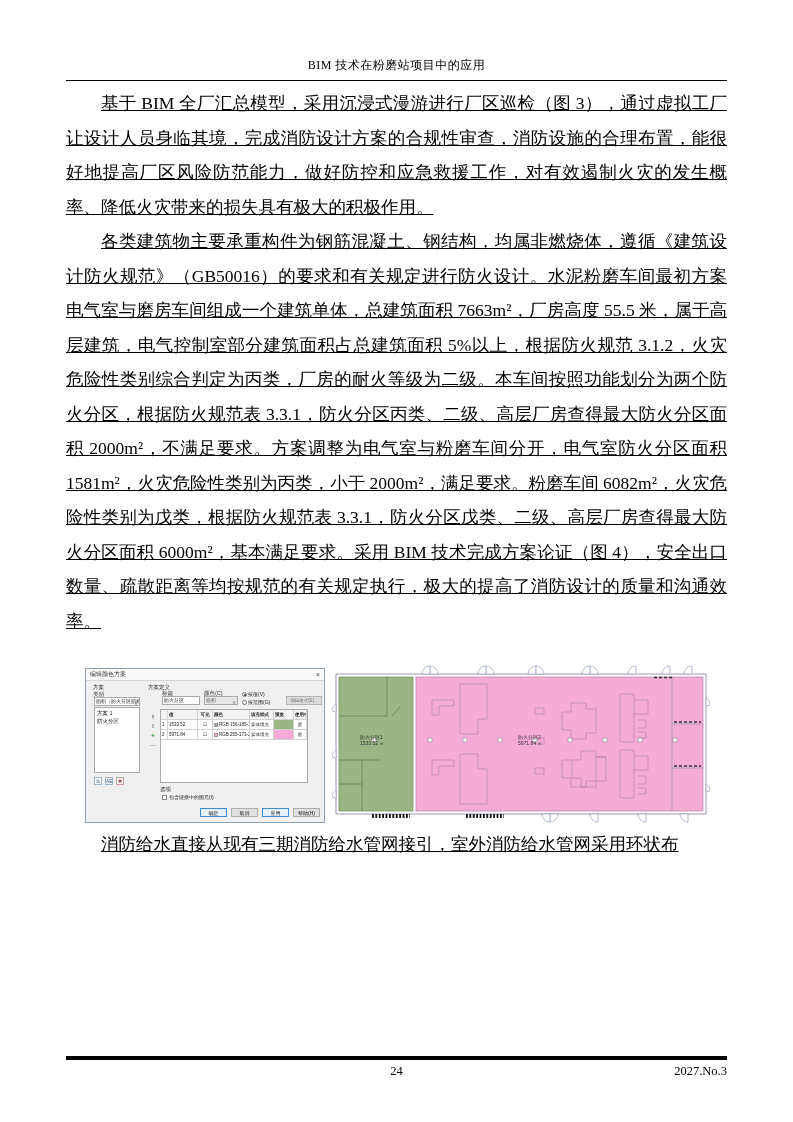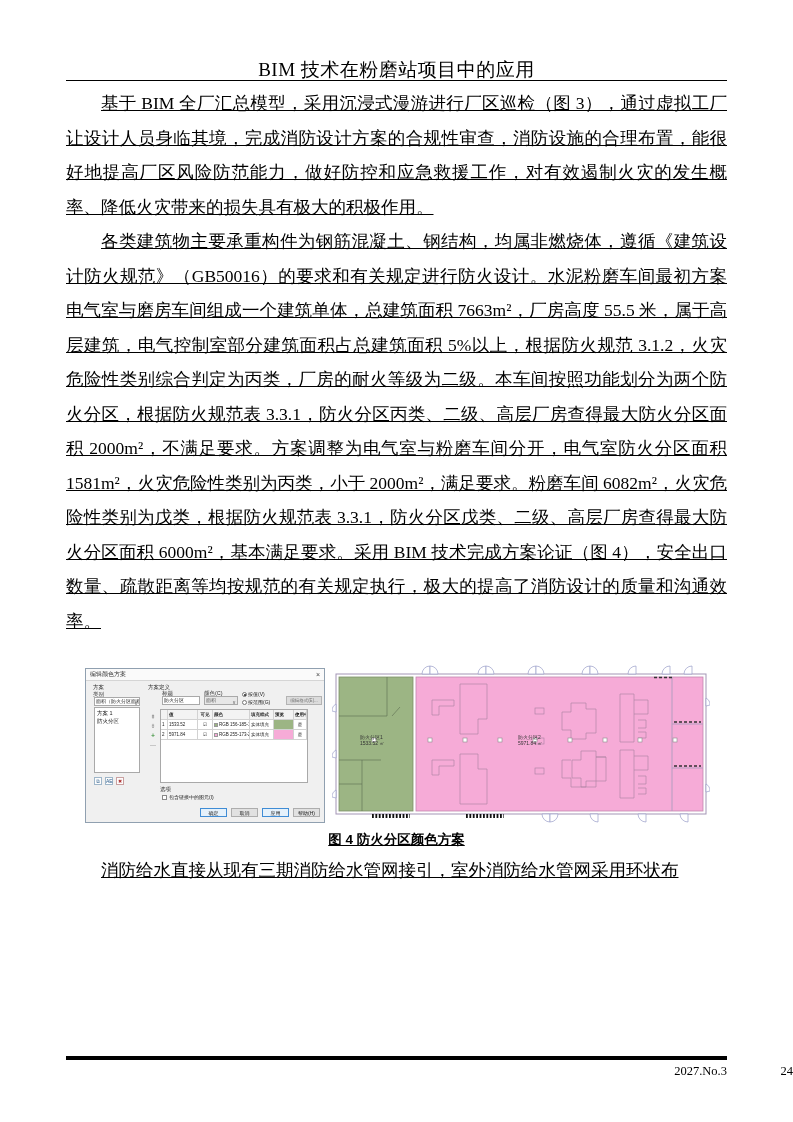--- a/index.html
+++ b/index.html
@@ -5,21 +5,21 @@
   * { margin:0; padding:0; box-sizing:border-box; }
   html,body { background:#ffffff; }
   .page {
     position:relative; width:793px; height:1122px; background:#fff;
     font-family:"Liberation Serif","DejaVu Serif",serif; color:#000;
     overflow:hidden;
   }
   
   .hdr-title {
     position:absolute; top:57px; left:0; width:793px; text-align:center;
-    font-size:19px; letter-spacing:.5px;
+    font-size:12px; letter-spacing:.5px;
   }
   .hdr-rule { position:absolute; top:80px; left:66px; width:661px; height:0; border-top:1.6px solid #000; }
   
   .content { position:absolute; top:86px; left:66px; width:661px;text-decoration:underline; }
   .content p {
     font-size:17.5px; line-height:34.5px; text-align:justify; text-indent:2em;
     font-weight:500;
   }
   
   .figure { position:relative; width:661px; height:163px; margin-top:26px; }
@@ -70,21 +70,21 @@
   .dlg-btns { position:absolute; right:4px; bottom:5px; display:flex; gap:4px; }
   .dbtn { width:27px; height:9px; font-size:5px; line-height:8px; text-align:center;
           background:#e1e1e1; border:1px solid #adadad; }
   .dbtn.blue { border:1px solid #3f8cd5; background:#e5f1fb; }
   
   .plan { position:absolute; left:266px; top:0; width:378px; height:162px; }
   .zone-label { position:absolute; font-size:5px; line-height:6px; color:#333;
                 font-family:"Liberation Sans","DejaVu Sans",sans-serif; }
   
   .ftr-rule { position:absolute; top:1056px; left:66px; width:661px; height:3.5px; background:#000; }
-  .ftr-page { position:absolute; top:1064px; left:0; width:793px; text-align:right; font-size:12.5px; }
+  .ftr-page { position:absolute; top:1064px; left:0; width:793px; text-align:center; font-size:12.5px; }
   .ftr-issue { position:absolute; top:1064px; right:66px; font-size:12.5px; }
 </style>
 </head>
 <body>
 
 <div class="page">
 
   <div class="hdr-title">BIM 技术在粉磨站项目中的应用</div>
   <div class="hdr-rule"></div>
 
@@ -270,21 +270,20 @@
           <div>防火分区1</div>
           <div>1533.52 ㎡</div>
         </div>
         <div class="zone-label" style="left:186px; top:70px;">
           <div>防火分区2</div>
           <div>5971.84 ㎡</div>
         </div>
       </div>
     </div>
 
-    <div class="caption">图 4  防火分区颜色方案</div>
 
     <p>消防给水直接从现有三期消防给水管网接引，室外消防给水管网采用环状布</p>
   </div>
 
   <div class="ftr-rule"></div>
   <div class="ftr-page">24</div>
   <div class="ftr-issue">2027.No.3</div>
 </div>
 
 </body></html>

